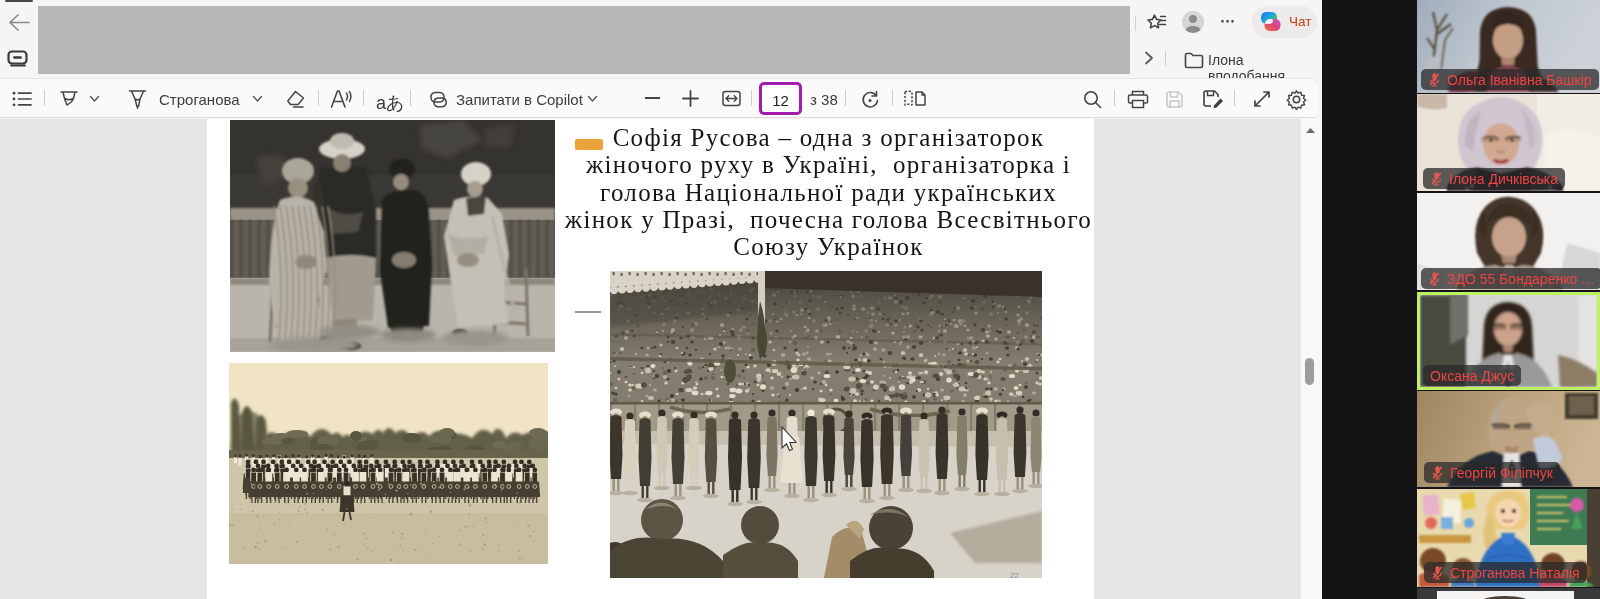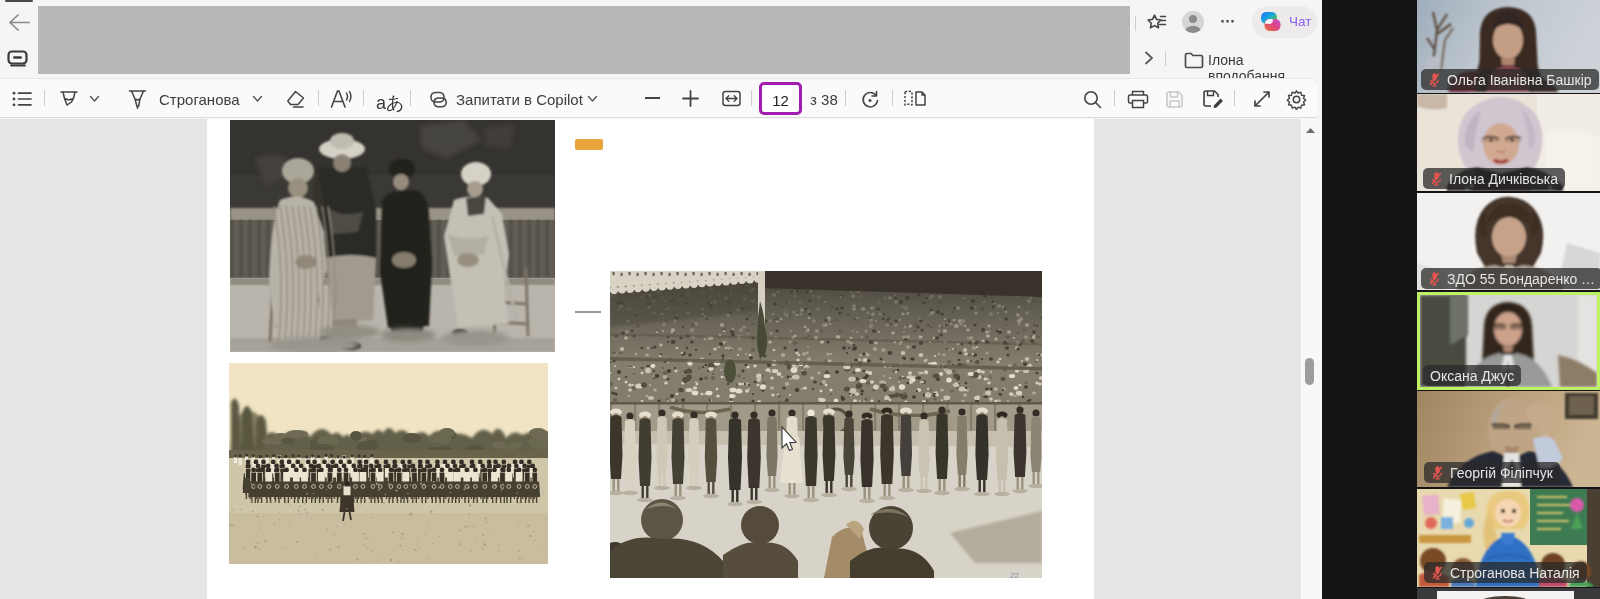--- a/index.html
+++ b/index.html
@@ -12,21 +12,21 @@
 .sep2{position:absolute;width:1px;height:15px;background:#cfcdcd;top:16px}
 .tbtxt{position:absolute;font-size:15px;color:#3d3d3d;top:91px}
 #content{position:absolute;left:0;top:119px;width:1322px;height:480px;background:#e6e4e4}
 #page{position:absolute;left:207px;top:119px;width:887px;height:480px;background:#fff}
 #vscroll{position:absolute;left:1300px;top:119px;width:22px;height:480px;background:#f9f8f8;border-left:1px solid #eceaea}
 #vthumb{position:absolute;left:1305px;top:358px;width:9px;height:27px;background:#9d9d9d;border-radius:5px}
 #slidetext{position:absolute;left:563px;top:124px;width:531px;font-family:"Liberation Serif",serif;font-size:25px;line-height:27.3px;color:#151515;text-align:center;letter-spacing:1.3px;white-space:nowrap}
 #odash{position:absolute;left:575px;top:139px;width:28px;height:11px;background:#e9a43c;border-radius:2px}
 #gline{position:absolute;left:575px;top:311px;width:26px;height:2px;background:#9a9a9a}
 .tile{position:absolute;left:1417px;width:183px;overflow:hidden;background:#222}
-.lbl{position:absolute;display:flex;align-items:center;background:rgba(42,42,42,.75);border-radius:5px;color:#e5e5e5;font-size:14px;padding:0 7px;height:21px;white-space:nowrap}
+.lbl{position:absolute;display:flex;align-items:center;background:rgba(42,42,42,.75);border-radius:5px;color:#ef4444;font-size:14px;padding:0 7px;height:21px;white-space:nowrap}
 .lbl svg{margin-right:6px}
 </style></head>
 <body>
 <div id="root">
 <div id="browser">
 <div id="grayrect"></div>
 <svg class="abs" style="left:8px;top:13px" width="22" height="19" viewBox="0 0 22 19">
  <path d="M10 2 L2 9.5 L10 17 M2 9.5 H21" stroke="#8a8a8a" stroke-width="1.7" fill="none" stroke-linecap="round" stroke-linejoin="round"></path>
 </svg>
 <svg class="abs" style="left:7px;top:50px" width="22" height="17" viewBox="0 0 22 17">
@@ -58,21 +58,21 @@
   <linearGradient id="cpB" x1="1" y1="0" x2="0" y2="1">
    <stop offset="0" stop-color="#c54fd4"></stop>
             <stop offset="0.5" stop-color="#e0447e"></stop>
             <stop offset="1" stop-color="#e8742c"></stop>
   </linearGradient>
  </defs>
  <path d="M3 8 Q3.5 3.5 8 3 L14 3 Q18.5 3.5 19 8 L19 10 Q18.5 14.5 14 15 L8 15 Q3.5 14.5 3 10 Z" fill="url(#cpA)"></path>
  <path d="M6.5 15 Q7 10.5 11.5 10 L17.5 10 Q22 10.5 22.5 15 L22.5 17 Q22 21.5 17.5 22 L11.5 22 Q7 21.5 6.5 17 Z" fill="url(#cpB)"></path>
  <path d="M6.8 14.8 Q7.3 10.6 11.6 10.1 L14.5 10 L14.9 12.2 Q14.2 14.7 11.8 14.9 Z" fill="#fdfdfd" opacity="0.95"></path>
 </svg>
-<div class="abs" style="left:1289px;top:14px;font-size:13.5px;color:#8b5cf6">Чат</div>
+<div class="abs" style="left:1289px;top:14px;font-size:13.5px;color:#c2410c">Чат</div>
 <svg class="abs" style="left:1141px;top:50px" width="16" height="16" viewBox="0 0 16 16">
  <path d="M5 2.5 L11 8 L5 13.5" stroke="#5a5a5a" stroke-width="1.8" fill="none" stroke-linecap="round" stroke-linejoin="round"></path>
 </svg>
 <div class="sep2" style="left:1165px;top:51px"></div>
 <svg class="abs" style="left:1184px;top:52px" width="20" height="17" viewBox="0 0 20 17">
  <path d="M1.5 3 Q1.5 1.5 3 1.5 L7 1.5 L9 3.5 L17 3.5 Q18.5 3.5 18.5 5 L18.5 14 Q18.5 15.5 17 15.5 L3 15.5 Q1.5 15.5 1.5 14 Z" stroke="#4a4a4a" stroke-width="1.7" fill="none" stroke-linejoin="round"></path>
 </svg>
 <div class="abs" style="left:1208px;top:52px;font-size:14px;color:#3a3a3a">Ілона вподобання</div>
 <div id="toolbar"></div>
 <svg class="abs" style="left:12px;top:91px" width="20" height="16" viewBox="0 0 20 16">
@@ -169,20 +169,21 @@
  <path d="M10.5 1.8 L12 4.2 L14.8 3.2 L15.5 6.2 L18.5 6.5 L17.5 9.3 L19.8 11.2 L17.5 13 L18.5 15.8 L15.5 16.2 L14.8 19.2 L12 18.2 L10.5 20.5 L9 18.2 L6.2 19.2 L5.5 16.2 L2.5 15.8 L3.5 13 L1.2 11.2 L3.5 9.3 L2.5 6.5 L5.5 6.2 L6.2 3.2 L9 4.2 Z" stroke="#444" stroke-width="1.4" fill="none" stroke-linejoin="round"></path>
 </svg>
 <div id="content"></div>
 <div id="page"></div>
 <div id="vscroll"></div>
 <svg class="abs" style="left:1305px;top:127px" width="11" height="7" viewBox="0 0 11 7">
         <path d="M1 6 L5.5 1 L10 6 Z" fill="#6a6a6a"></path>
       </svg>
 <div id="vthumb"></div>
 <div id="odash"></div>
+<div id="slidetext">Софія Русова – одна з організаторок<br>жіночого руху в Україні,&nbsp; організаторка і<br>голова Національної ради українських<br>жінок у Празі,&nbsp; почесна голова Всесвітнього<br>Союзу Українок</div>
 <div id="gline"></div>
 <svg class="abs" style="left:230px;top:120px" width="325" height="232" viewBox="0 0 325 232">
         <defs>
           <filter id="b1" x="-10%" y="-10%" width="120%" height="120%">
             <feGaussianBlur stdDeviation="1.0"></feGaussianBlur>
           </filter>
           <filter id="b2" x="-20%" y="-20%" width="140%" height="140%">
             <feGaussianBlur stdDeviation="2.4"></feGaussianBlur>
           </filter>
         </defs>

